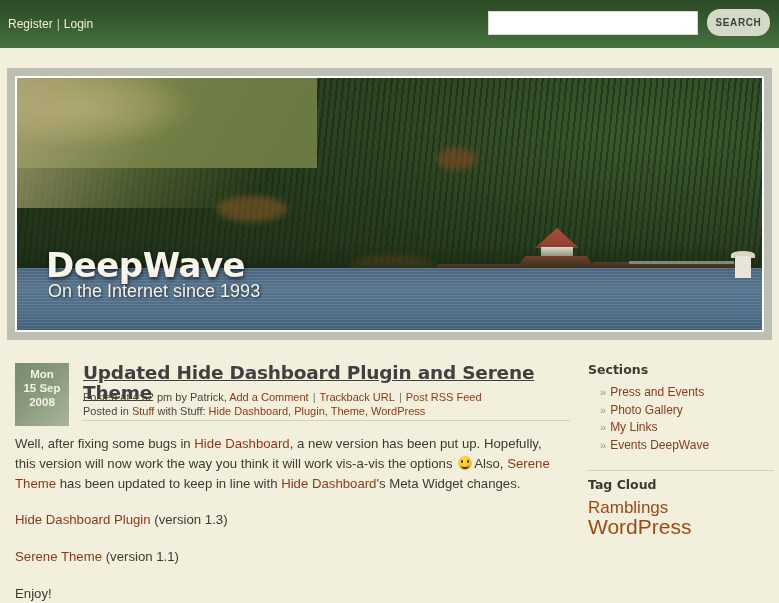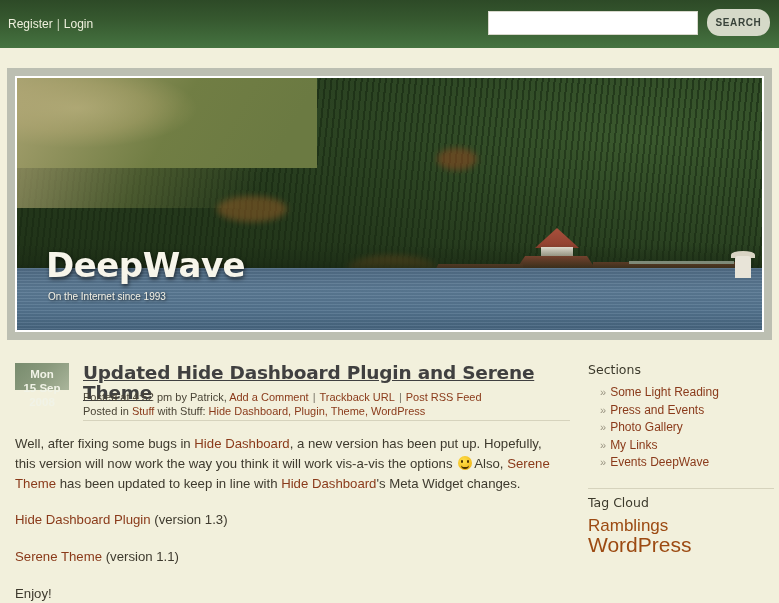--- a/index.html
+++ b/index.html
@@ -139,34 +139,34 @@
     position: absolute; left: 29px; bottom: 48px;
     font-family: "DejaVu Sans", sans-serif;
     font-size: 34px; font-weight: bold;
     color: #f7f5ea;
     letter-spacing: -0.5px;
     text-shadow: 1px 2px 4px rgba(0,0,0,0.65);
     line-height: 1;
   }
   #banner-tagline {
     position: absolute; left: 31px; bottom: 28px;
-    font-size: 10px; color: #f4f2e6;
+    font-size: 18px; color: #f4f2e6;
     text-shadow: 1px 1px 3px rgba(0,0,0,0.7);
   }
 
   
   #main { position: absolute; left: 0; top: 348px; width: 779px; }
   #content { position: absolute; left: 8px; top: 0; width: 562px; }
   #sidebar { position: absolute; left: 588px; top: 14px; width: 186px; }
 
   
   #post-head { position: relative; height: 54px; }
   #date-box {
     position: absolute; left: 7px; top: 15px;
-    width: 54px; height: 27px;
+    width: 54px; height: 63px;
     background: linear-gradient(135deg, #788c6e 0%, #89997c 45%, #aab59b 100%);
     color: #f1f3e7;
     text-align: center;
     font-size: 11.5px; font-weight: bold;
     line-height: 14px;
     padding-top: 4px;
   }
   #post-title {
     position: absolute; left: 75px; top: 15px;
     font-family: "DejaVu Sans", sans-serif;
@@ -212,21 +212,21 @@
     left: 3px; top: 8px; width: 8px; height: 3px;
     border-bottom: 2px solid #4a3303;
     border-radius: 0 0 6px 6px;
   }
   .post-para { margin: 0 0 16px 0; }
   .link-para { margin: 0 0 17px 0; }
   .link-para a { color: #8a3a1a; text-decoration: none; }
 
   
   .widget-title {
-    font-size: 12.5px; font-weight: normal; color: #3c3a2c;
+    font-size: 12.5px; font-weight: bold; color: #3c3a2c;
     margin: 0 0 7px 0;
     font-family: "DejaVu Sans", sans-serif;
   }
   .widget { margin-bottom: 16px; }
   .widget-rule { height: 1px; background: #d6d3bd; margin-bottom: 6px; }
   .sec-list { list-style: none; margin: 0; padding: 0 0 0 12px; }
   .sec-list li {
     font-size: 12px; line-height: 17.5px; color: #8a3a1a;
     white-space: nowrap;
   }
@@ -323,21 +323,20 @@
       <p class="link-para"><a href="#">Serene Theme</a><span> (version 1.1)</span></p>
 
       <p class="link-para">Enjoy!</p>
     </div>
   </div>
 
   <div id="sidebar">
     <div class="widget">
       <div class="widget-title">Sections</div>
       <ul class="sec-list">
-        <li><span class="sec-bullet">»</span><a href="#">Some Light Reading</a></li>
         <li><span class="sec-bullet">»</span><a href="#">Press and Events</a></li>
         <li><span class="sec-bullet">»</span><a href="#">Photo Gallery</a></li>
         <li><span class="sec-bullet">»</span><a href="#">My Links</a></li>
         <li><span class="sec-bullet">»</span><a href="#">Events DeepWave</a></li>
       </ul>
     </div>
 
     <div class="widget">
       <div class="widget-rule"></div>
       <div class="widget-title">Tag Cloud</div>

